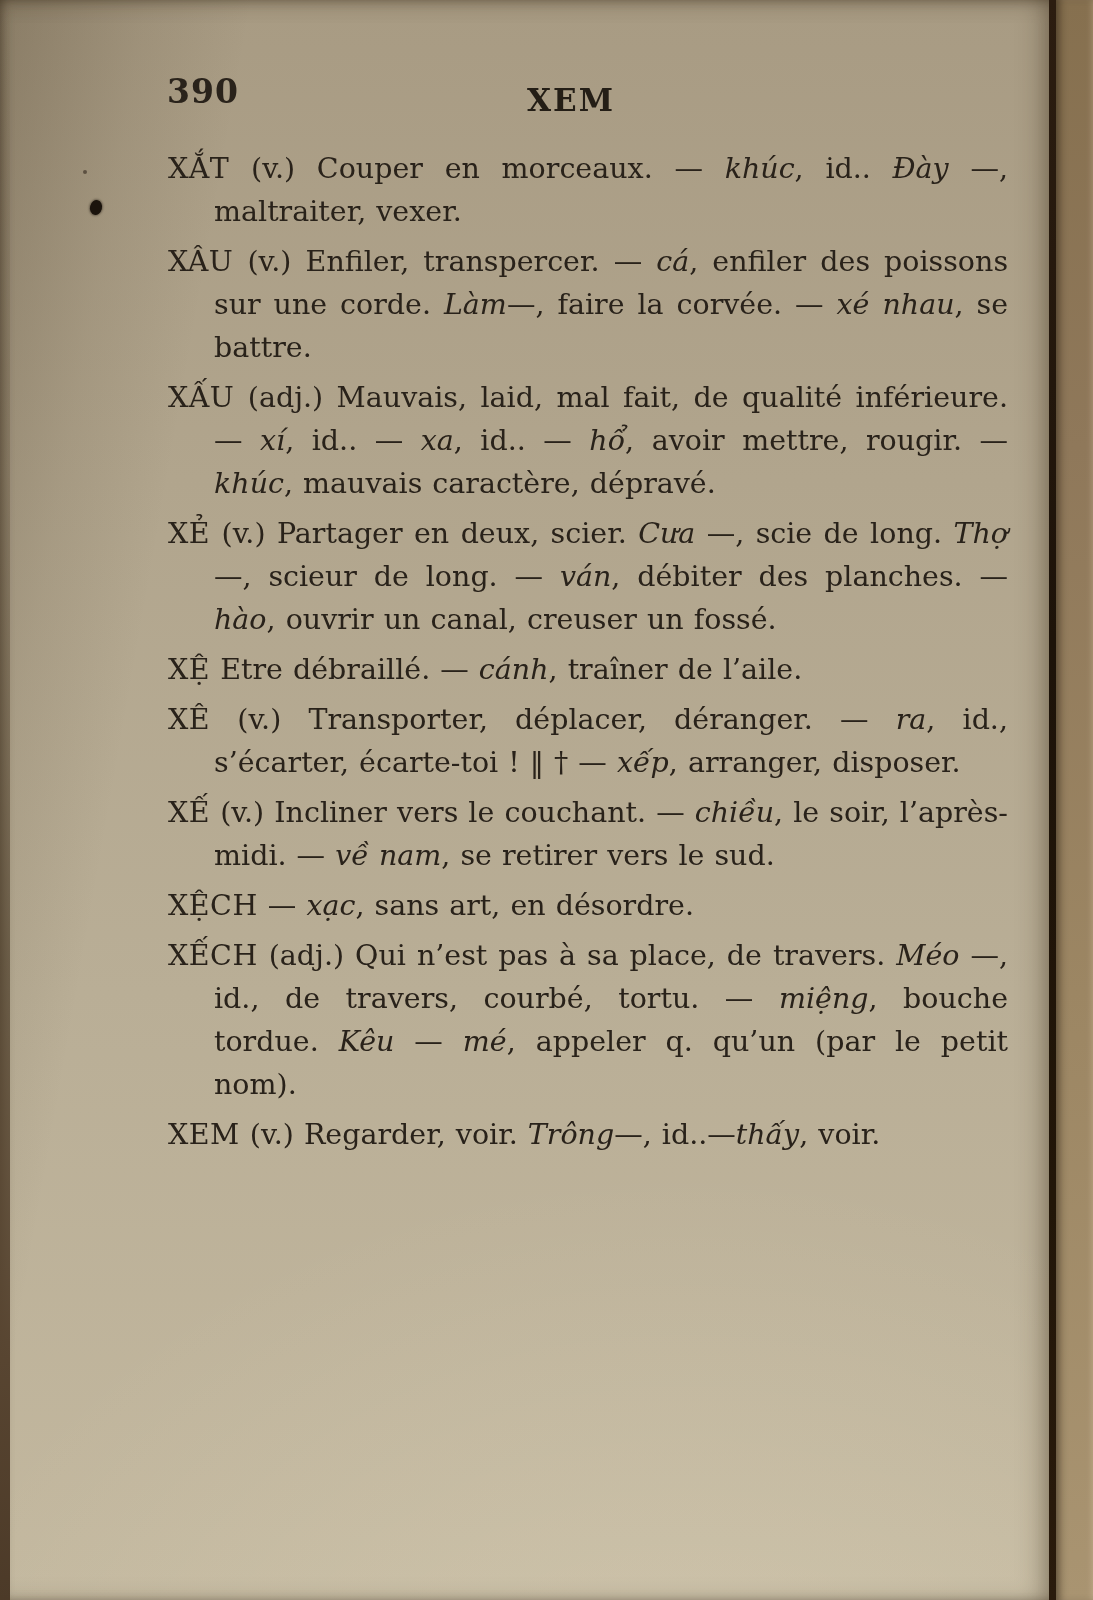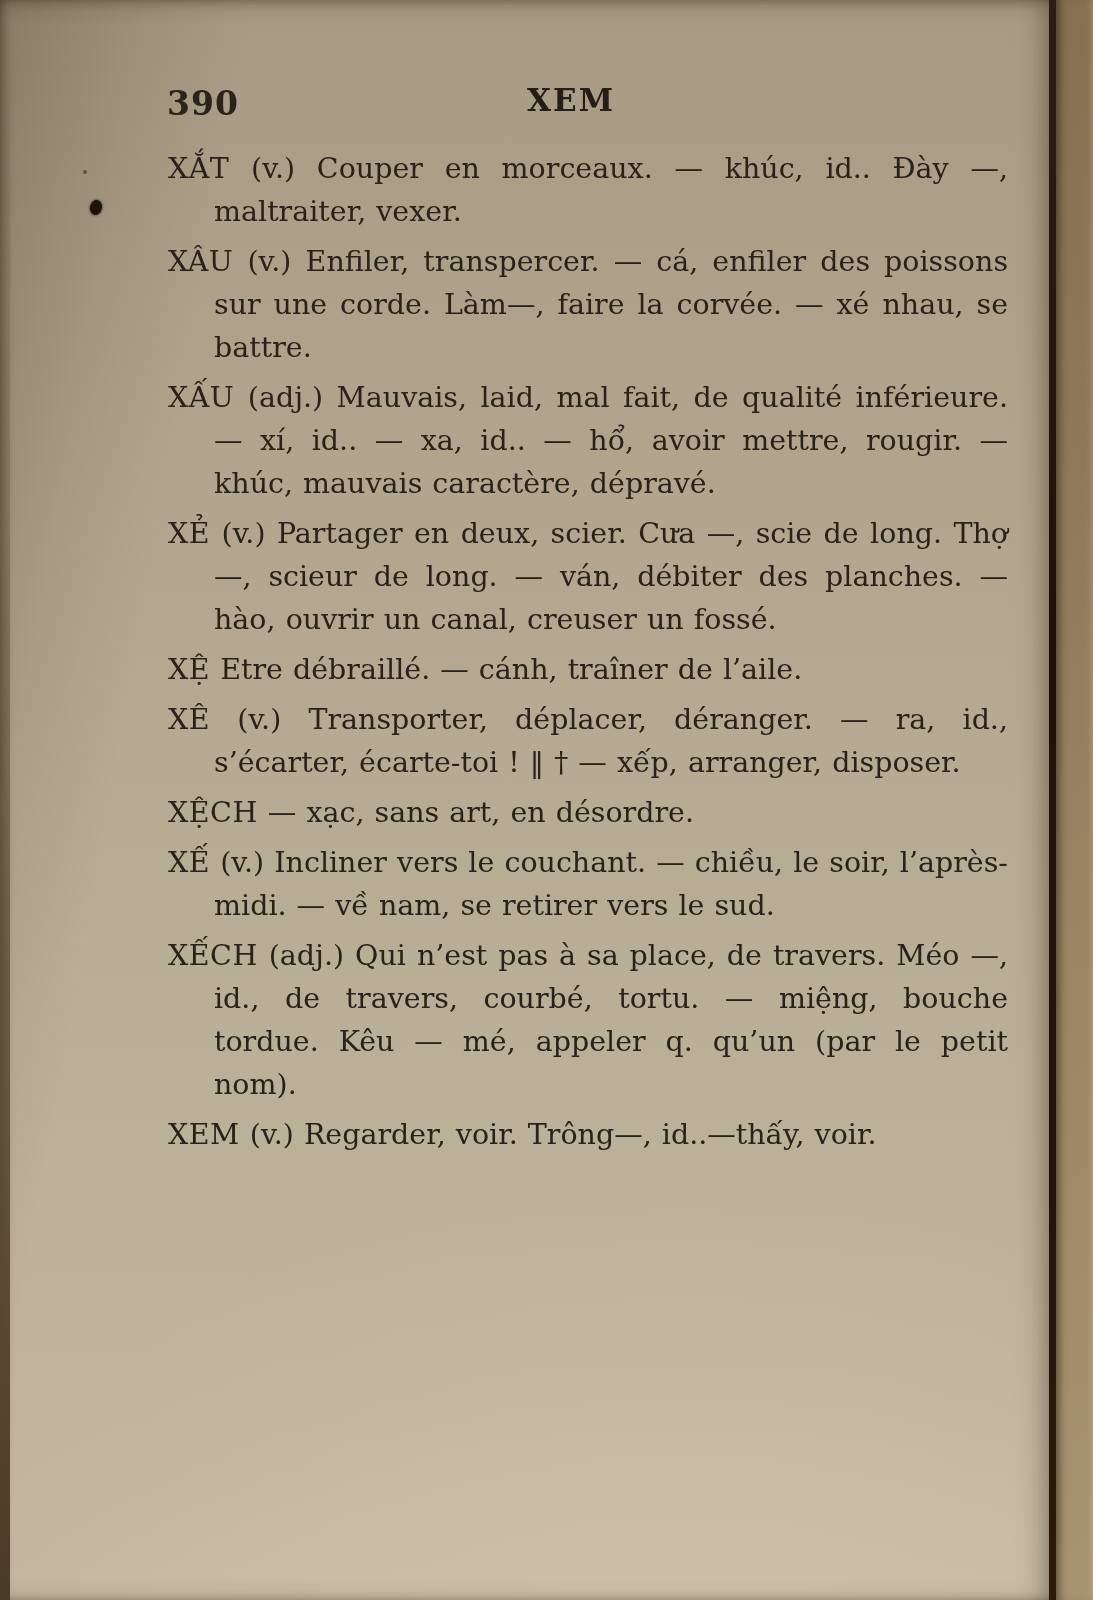--- a/index.html
+++ b/index.html
@@ -41,21 +41,21 @@
     position:absolute;left:90px;top:200px;width:12px;height:15px;
     background:#1b140d;border-radius:50%;transform:rotate(14deg);
     box-shadow:0 0 2px 1px rgba(27,20,13,0.4);
   }
   .ink-speck{
     position:absolute;left:83px;top:170px;width:4px;height:4px;
     background:rgba(40,30,20,0.55);border-radius:50%;
   }
   
   .page-number{
-    position:absolute;left:167px;top:84px;
+    position:absolute;left:167px;top:72px;
     font-size:33px;font-weight:bold;color:#2a231b;letter-spacing:1px;
   }
   .running-head{
     position:absolute;left:168px;top:82px;width:806px;text-align:center;
     font-size:31px;font-weight:bold;color:#241e16;letter-spacing:2px;
   }
   
   .entries{
     position:absolute;left:168px;top:147px;width:840px;
     color:#29221a;
@@ -63,41 +63,41 @@
   p.entry{
     margin:0 0 7px 0;
     font-size:28.5px;
     line-height:43px;
     text-align:justify;
     padding-left:46px;
     text-indent:-46px;
     word-spacing:1px;
   }
   .b{font-weight:normal;letter-spacing:0.5px;}
-  .i{}
+  .i{font-style:italic;}
 </style>
 </head>
 <body>
 
 <div class="page">
   <div class="left-edge"></div>
   <div class="ink-dot"></div>
   <div class="ink-speck"></div>
 
   <div class="page-number">390</div>
   <div class="running-head">XEM</div>
 
   <div class="entries">
       <p class="entry"><span class="b">XẮT</span><span class="r"> (v.) Couper en morceaux. — </span><span class="i">khúc</span><span class="r">, id.. </span><span class="i">Đày</span><span class="r"> —, maltraiter, vexer.</span></p>
       <p class="entry"><span class="b">XÂU</span><span class="r"> (v.) Enfiler, transpercer. — </span><span class="i">cá</span><span class="r">, enfiler des poissons sur une corde. </span><span class="i">Làm</span><span class="r">—, faire la corvée. — </span><span class="i">xé nhau</span><span class="r">, se battre.</span></p>
       <p class="entry"><span class="b">XẤU</span><span class="r"> (adj.) Mauvais, laid, mal fait, de qualité inférieure. — </span><span class="i">xí</span><span class="r">, id.. — </span><span class="i">xa</span><span class="r">, id.. — </span><span class="i">hổ</span><span class="r">, avoir mettre, rougir. — </span><span class="i">khúc</span><span class="r">, mauvais caractère, dépravé.</span></p>
       <p class="entry"><span class="b">XẺ</span><span class="r"> (v.) Partager en deux, scier. </span><span class="i">Cưa</span><span class="r"> —, scie de long. </span><span class="i">Thợ</span><span class="r"> —, scieur de long. — </span><span class="i">ván</span><span class="r">, débiter des planches. — </span><span class="i">hào</span><span class="r">, ouvrir un canal, creuser un fossé.</span></p>
       <p class="entry"><span class="b">XỆ</span><span class="r"> Etre débraillé. — </span><span class="i">cánh</span><span class="r">, traîner de l’aile.</span></p>
       <p class="entry"><span class="b">XÊ</span><span class="r"> (v.) Transporter, déplacer, déranger. — </span><span class="i">ra</span><span class="r">, id., s’écarter, écarte-toi !  ‖ † — </span><span class="i">xếp</span><span class="r">, arranger, disposer.</span></p>
+      <p class="entry"><span class="b">XẾ</span><span class="r"> (v.) Incliner vers le couchant. — </span><span class="i">chiều</span><span class="r">, le soir, l’après-midi. — </span><span class="i">về nam</span><span class="r">, se retirer vers le sud.</span></p>
       <p class="entry"><span class="b">XỆCH</span><span class="r"> — </span><span class="i">xạc</span><span class="r">, sans art, en désordre.</span></p>
-      <p class="entry"><span class="b">XẾ</span><span class="r"> (v.) Incliner vers le couchant. — </span><span class="i">chiều</span><span class="r">, le soir, l’après-midi. — </span><span class="i">về nam</span><span class="r">, se retirer vers le sud.</span></p>
       <p class="entry"><span class="b">XẾCH</span><span class="r"> (adj.) Qui n’est pas à sa place, de travers. </span><span class="i">Méo</span><span class="r"> —, id., de travers, courbé, tortu. — </span><span class="i">miệng</span><span class="r">, bouche tordue. </span><span class="i">Kêu</span><span class="r"> — </span><span class="i">mé</span><span class="r">, appeler q. qu’un (par le petit nom).</span></p>
       <p class="entry"><span class="b">XEM</span><span class="r"> (v.) Regarder, voir. </span><span class="i">Trông</span><span class="r">—, id..—</span><span class="i">thấy</span><span class="r">, voir.</span></p>
     </div>
 </div>
 
 <div class="spine-line"></div>
 <div class="right-pages"></div>
 
 </body></html>

